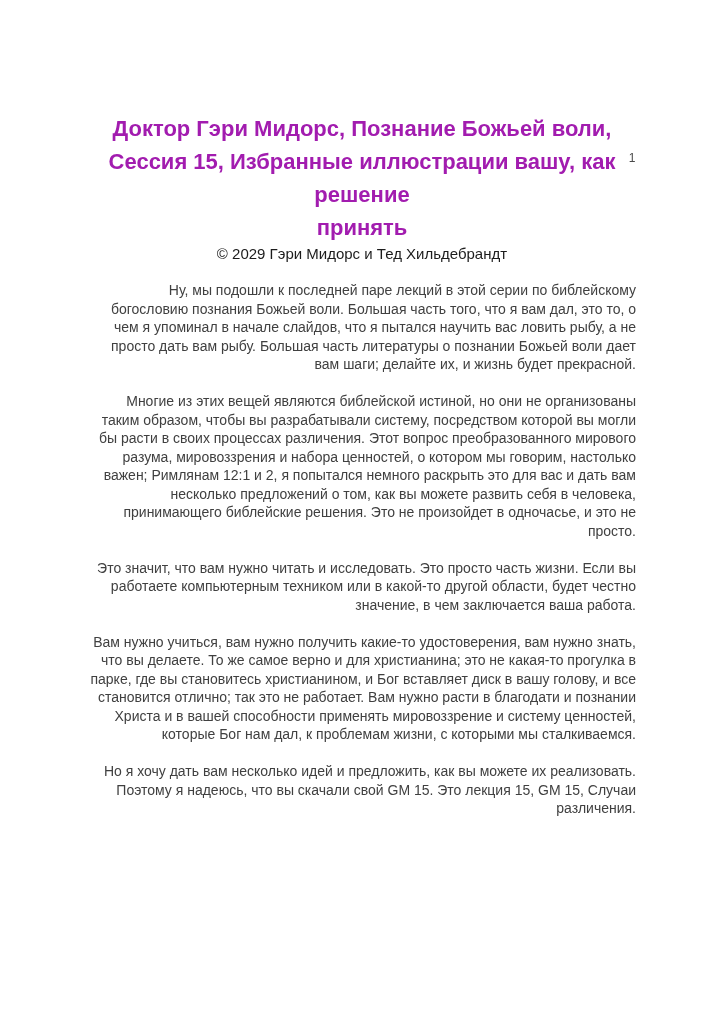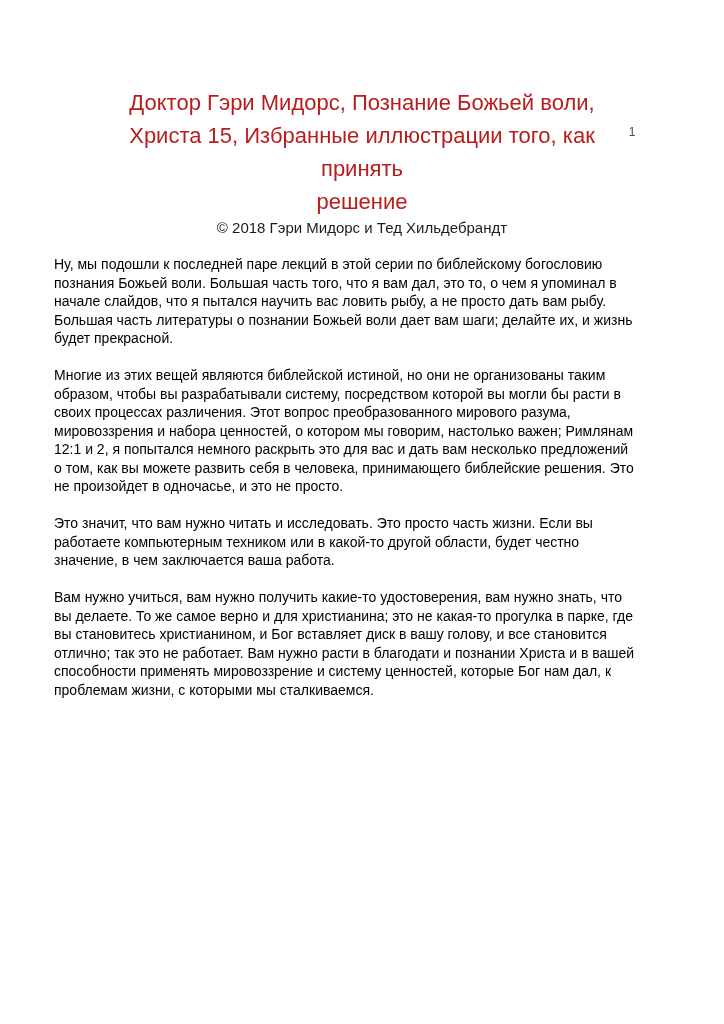--- a/index.html
+++ b/index.html
@@ -26,64 +26,65 @@
     position: absolute;
     top: 39px;
     left: 624px;
     width: 16px;
     text-align: center;
     font-size: 12px;
     line-height: 14px;
     color: #4a4a4a;
   }
   .title-block {
-    margin: 86px 60px 0 60px;
+    margin: 112px 60px 0 60px;
     text-align: center;
-    font-weight: normal;
+    font-weight: bold;
     font-size: 22px;
     line-height: 33px;
-    color: #b91c1c;
+    color: #a21caf;
     letter-spacing: 0;
   }
   .copyright {
     margin: 0 60px 0 60px;
     text-align: center;
     font-size: 15px;
     line-height: 20px;
     font-weight: normal;
     color: #1c1c1c;
   }
   .body-text {
-    margin: 17px 88px 0 54px;
+    margin: 17px 88px 0 89px;
     font-size: 14px;
     line-height: 18.5px;
-    color: #000000;
-    text-align: left;
+    color: #404040;
+    text-align: right;
   }
   .body-text p {
     margin: 0 0 18.5px 0;
     padding: 0;
   }
 </style>
 </head>
 <body>
 
 <div class="page">
 
   <div class="page-number">1</div>
 
   <div class="title-block">
     <div>Доктор Гэри Мидорс, Познание Божьей воли,</div>
-    <div>Христа 15, Избранные иллюстрации того, как</div>
+    <div>Сессия 15, Избранные иллюстрации вашу, как</div>
+    <div>решение</div>
     <div>принять</div>
-    <div>решение</div>
   </div>
 
-  <div class="copyright">© 2018 Гэри Мидорс и Тед Хильдебрандт</div>
+  <div class="copyright">© 2029 Гэри Мидорс и Тед Хильдебрандт</div>
 
   <div class="body-text">
     <p>Ну, мы подошли к последней паре лекций в этой серии по библейскому богословию познания Божьей воли. Большая часть того, что я вам дал, это то, о чем я упоминал в начале слайдов, что я пытался научить вас ловить рыбу, а не просто дать вам рыбу. Большая часть литературы о познании Божьей воли дает вам шаги; делайте их, и жизнь будет прекрасной.</p>
     <p>Многие из этих вещей являются библейской истиной, но они не организованы таким образом, чтобы вы разрабатывали систему, посредством которой вы могли бы расти в своих процессах различения. Этот вопрос преобразованного мирового разума, мировоззрения и набора ценностей, о котором мы говорим, настолько важен; Римлянам 12:1 и 2, я попытался немного раскрыть это для вас и дать вам несколько предложений о том, как вы можете развить себя в человека, принимающего библейские решения. Это не произойдет в одночасье, и это не просто.</p>
     <p>Это значит, что вам нужно читать и исследовать. Это просто часть жизни. Если вы работаете компьютерным техником или в какой-то другой области, будет честно значение, в чем заключается ваша работа.</p>
     <p>Вам нужно учиться, вам нужно получить какие-то удостоверения, вам нужно знать, что вы делаете. То же самое верно и для христианина; это не какая-то прогулка в парке, где вы становитесь христианином, и Бог вставляет диск в вашу голову, и все становится отлично; так это не работает. Вам нужно расти в благодати и познании Христа и в вашей способности применять мировоззрение и систему ценностей, которые Бог нам дал, к проблемам жизни, с которыми мы сталкиваемся.</p>
+    <p>Но я хочу дать вам несколько идей и предложить, как вы можете их реализовать. Поэтому я надеюсь, что вы скачали свой GM 15. Это лекция 15, GM 15, Случаи различения.</p>
   </div>
 
 </div>
 
 </body></html>

